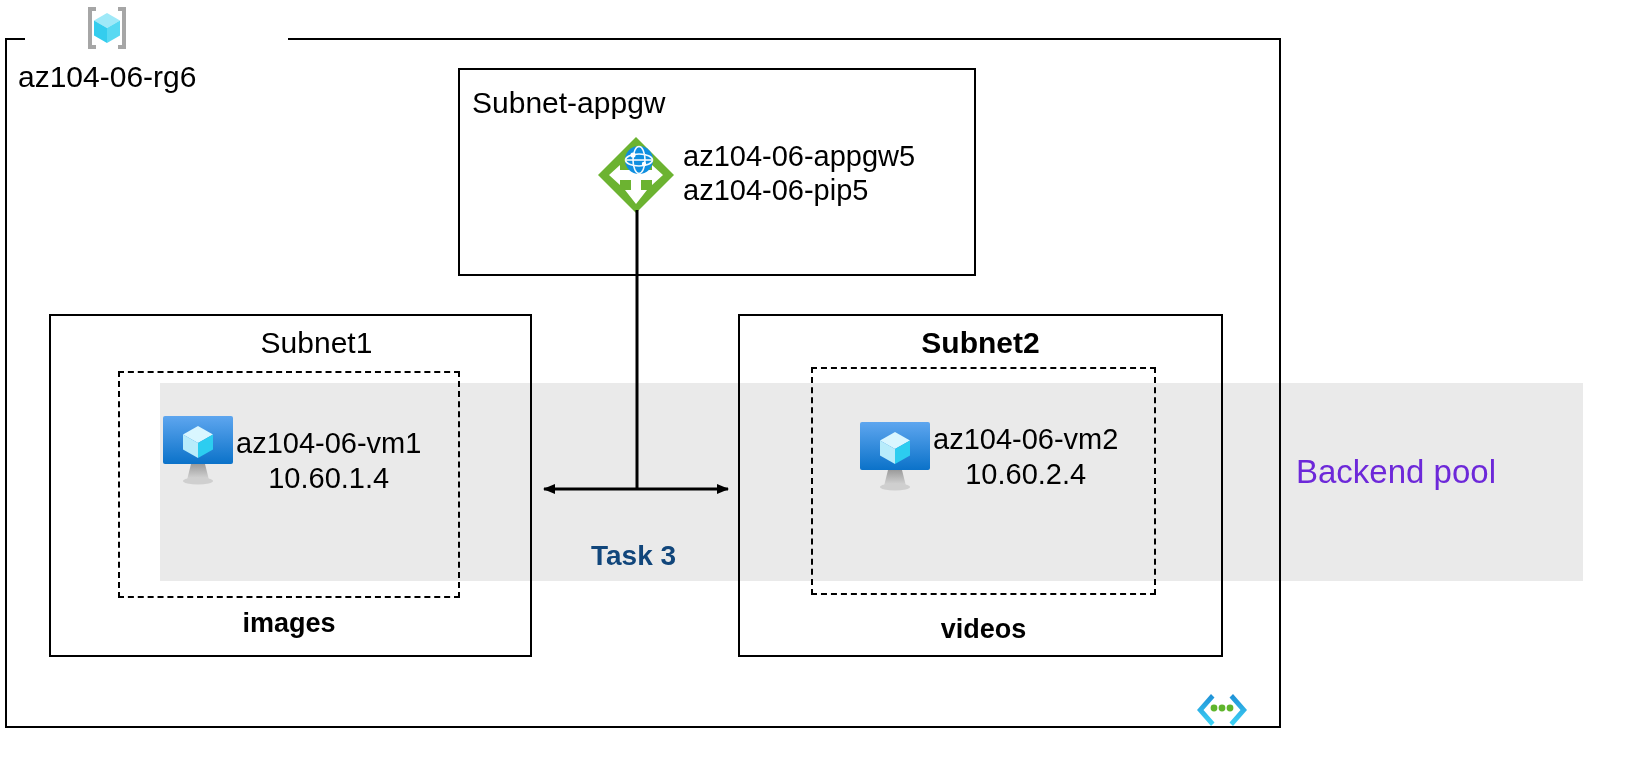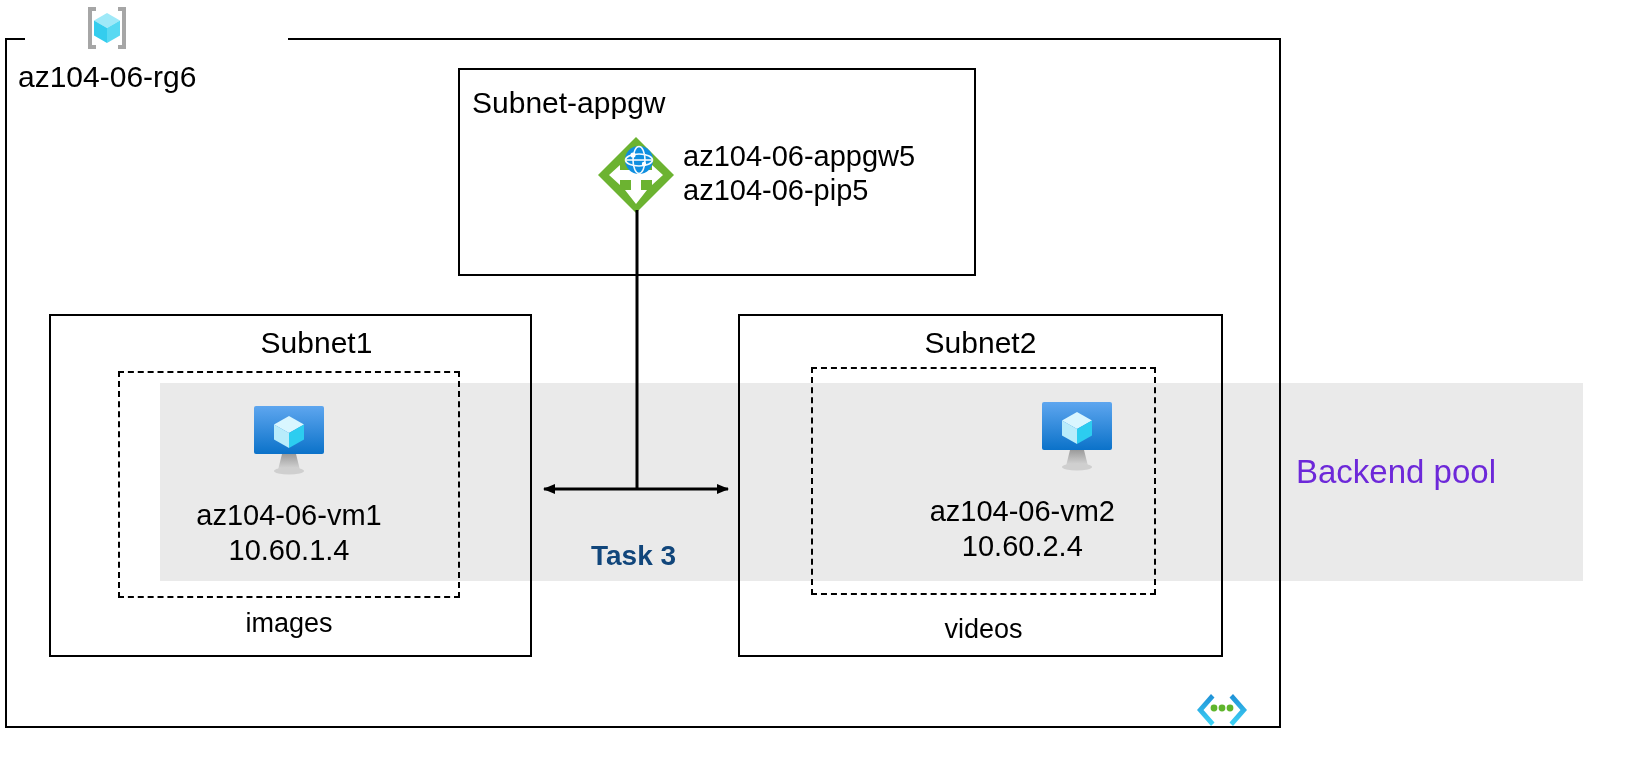--- a/index.html
+++ b/index.html
@@ -92,28 +92,29 @@
   
   .subnet-title{
     position:absolute;
     font-size:30px;
     line-height:1;
     color:#000000;
     white-space:nowrap;
   }
   #subnet-appgw-title{ left:472px; top:88px; }
   #subnet1-title{ left:49px; top:328px; width:535px; text-align:center; }
-  #subnet2-title{ left:738px; top:328px; width:485px; text-align:center; }
+  #subnet2-title{ left:738px; top:328px; width:485px; text-align:center;font-weight:bold; }
 
   .subnet-caption{
     position:absolute;
     font-size:27px;
     line-height:1;
     color:#000000;
     white-space:nowrap;
+    font-weight:bold;
   }
   #subnet1-caption{ left:118px; top:610px; width:342px; text-align:center; }
   #subnet2-caption{ left:811px; top:616px; width:345px; text-align:center; }
 
   
   #appgw-node{
     position:absolute;
     left:595px; top:134px;
     display:flex;
     align-items:center;
@@ -130,21 +131,21 @@
   #appgw-labels span{
     font-size:29px;
     color:#000000;
     white-space:nowrap;
   }
 
   
   .vm-node{
     position:absolute;
     display:flex;
-    flex-direction:column;
+    flex-direction:row;
     align-items:center;
   }
   #vm1-node{ left:160px; top:404px; width:258px; }
   #vm2-node{ left:857px; top:400px; width:258px;align-items:flex-end; }
   .vm-icon{ width:76px; height:72px; display:block; }
   .vm-labels{
     margin-top:22px;
     text-align:center;
     line-height:1.2;
   }

